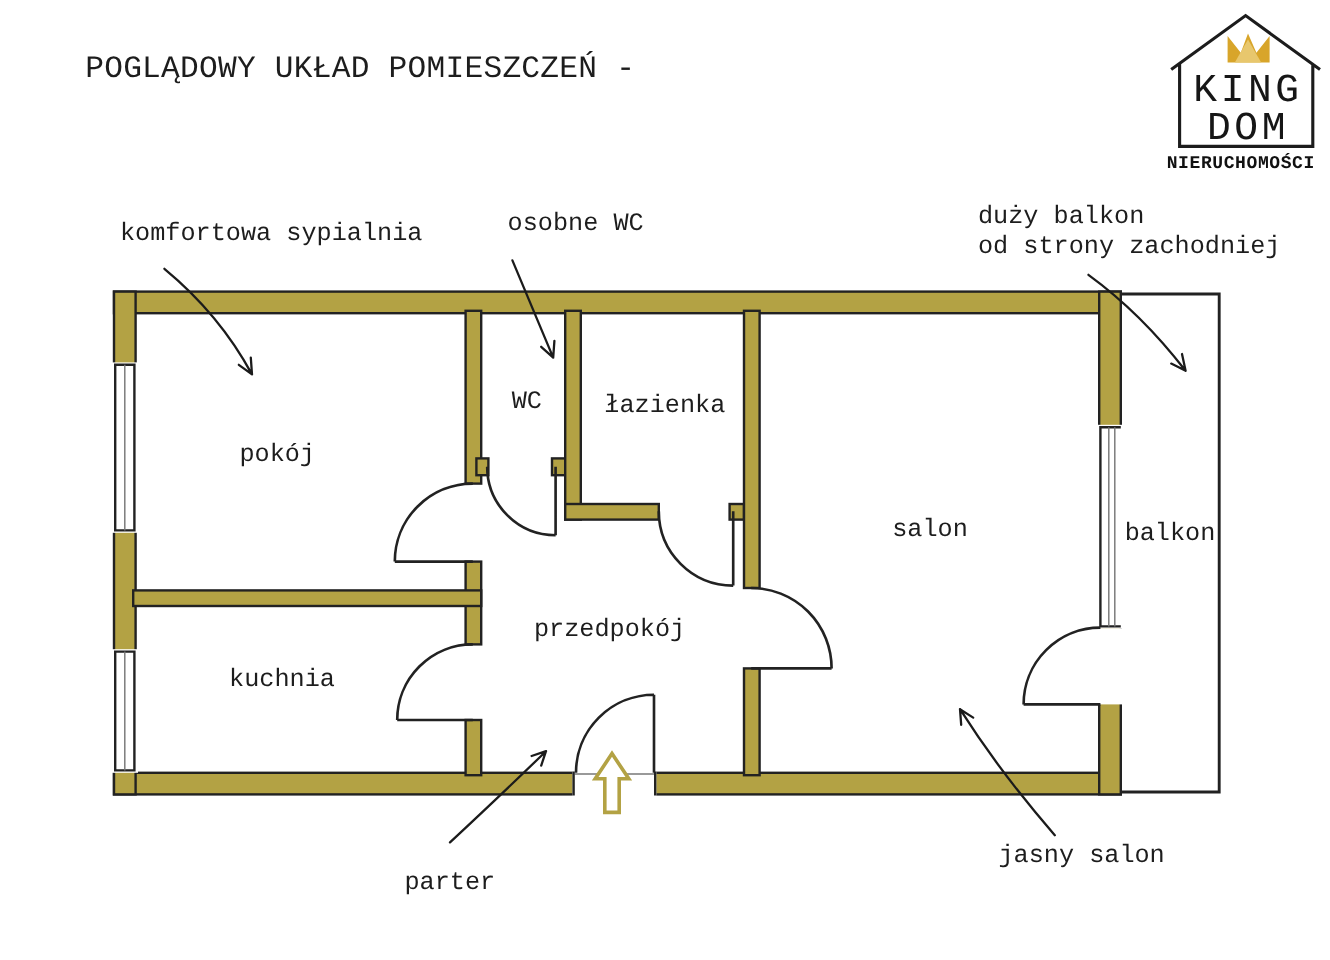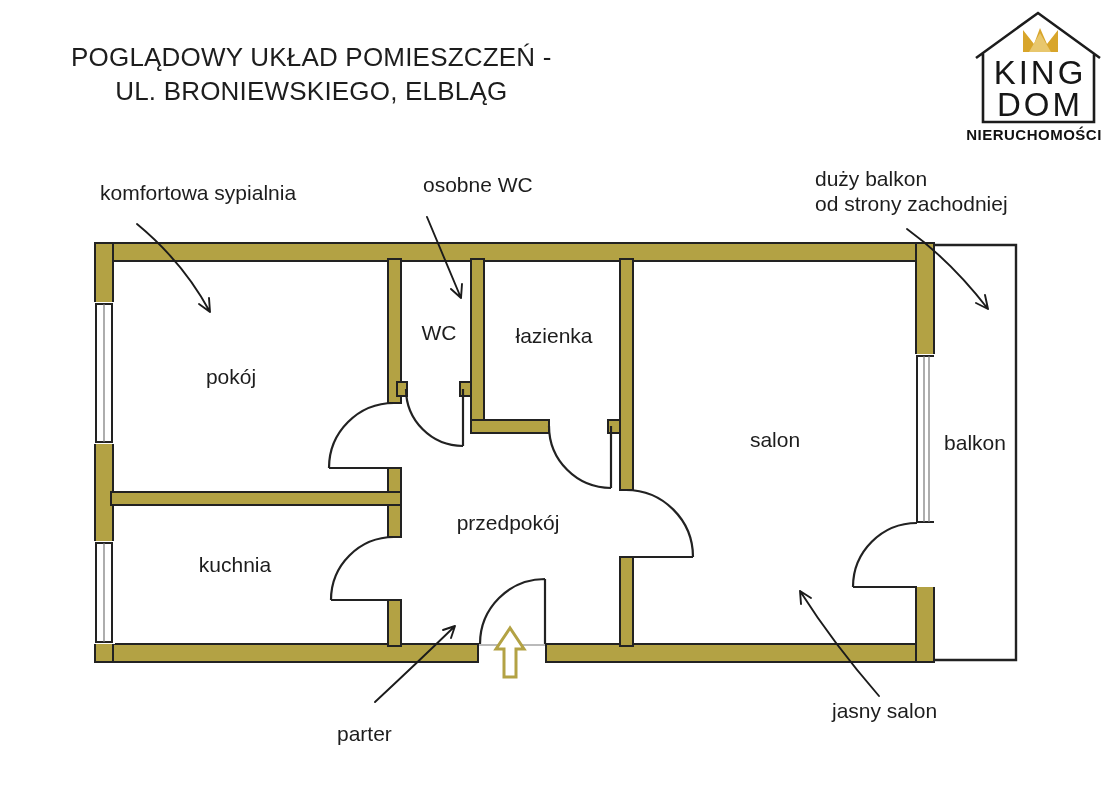--- a/index.html
+++ b/index.html
@@ -3,21 +3,21 @@
 <meta charset="utf-8">
 <style>
   :root{
     --wall:#b3a244;
     --outline:#222222;
     --text:#1d1d1d;
   }
   html,body{margin:0;padding:0;background:#ffffff;}
   #stage{
     position:relative;width:1108px;height:800px;background:#ffffff;overflow:hidden;
-    font-family:Liberation Sans, sans-serif;color:var(--text);text-align:center;
+    font-family:Liberation Mono, monospace;color:var(--text);
   }
   #title{
     position:absolute;left:71px;top:40px;
     font-size:26px;line-height:34px;letter-spacing:.2px;color:var(--text);
     white-space:nowrap;
   }
   #plan{position:absolute;left:0;top:0;}
   .wall{fill:var(--wall);stroke:var(--outline);stroke-width:2;}
   .winfill{fill:#ffffff;stroke:none;}
   .edge{stroke:var(--outline);stroke-width:2;fill:none;}
@@ -32,21 +32,20 @@
   .logo-brand{font-size:33px;letter-spacing:3px;fill:#161616;text-anchor:middle;}
   .logo-sub{font-size:15px;font-weight:bold;letter-spacing:.5px;fill:#111111;text-anchor:middle;}
 </style>
 </head>
 <body>
 
 <div id="stage">
 
   <div id="title">
     <div>POGLĄDOWY UKŁAD POMIESZCZEŃ -</div>
-    <div>UL. BRONIEWSKIEGO, ELBLĄG</div>
   </div>
 
   <svg id="plan" width="1108" height="800" viewBox="0 0 1108 800">
 
     <path class="balcony-line" d="M 934 245 H 1016 V 660 H 934"></path>
 
     <rect class="wall" x="95" y="243" width="839" height="18"></rect>
     <rect class="wall" x="95" y="644" width="839" height="18"></rect>
     <rect class="wall" x="95" y="243" width="18" height="419"></rect>
     <rect class="wall" x="916" y="243" width="18" height="419"></rect>

